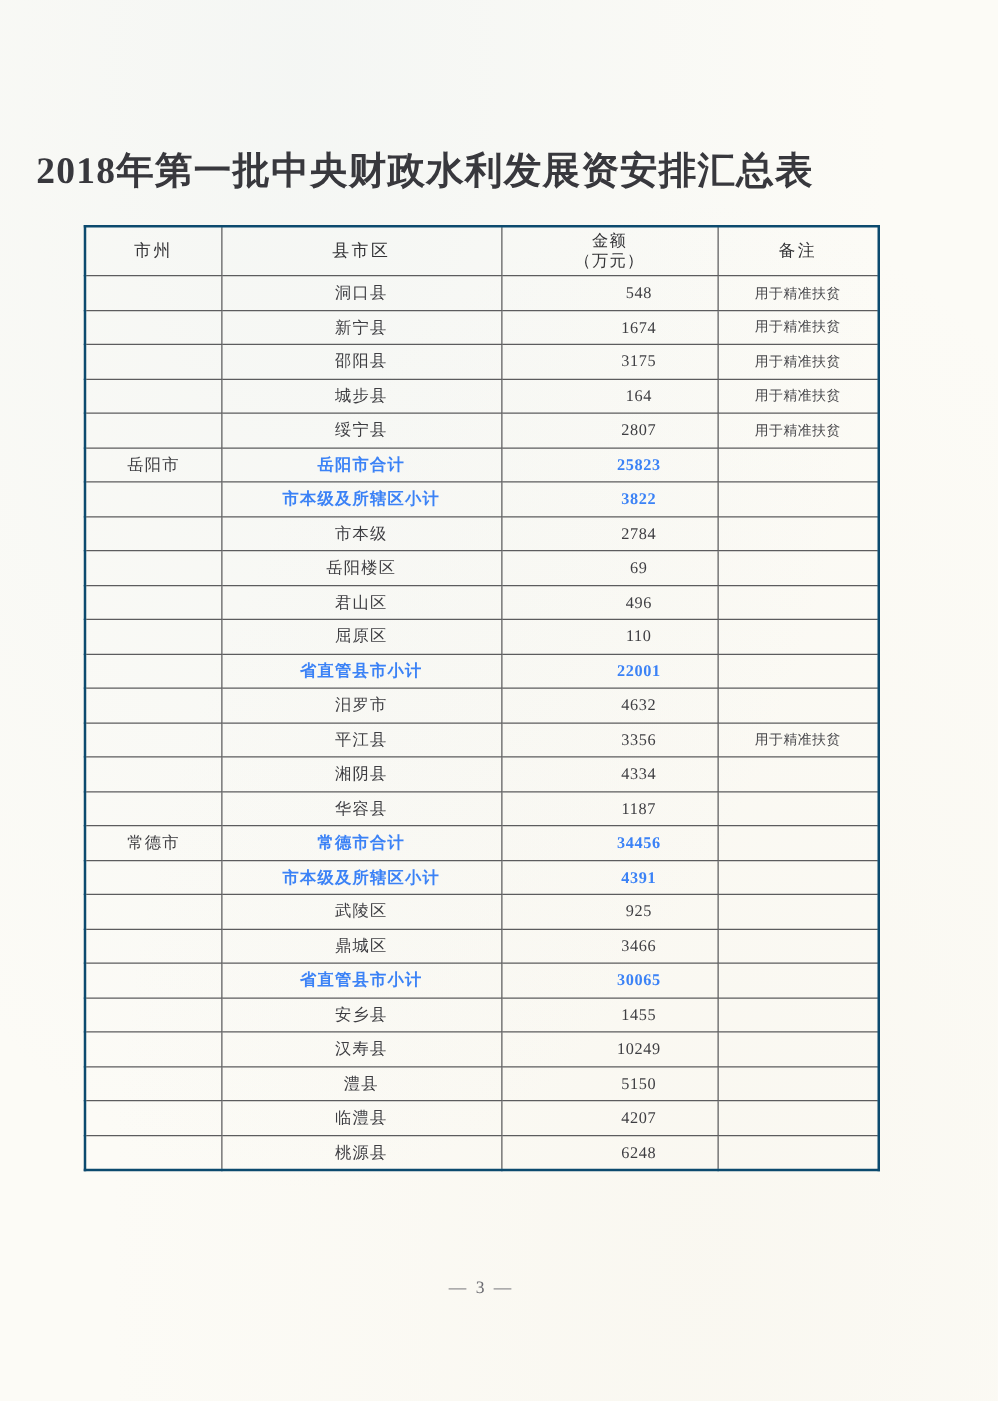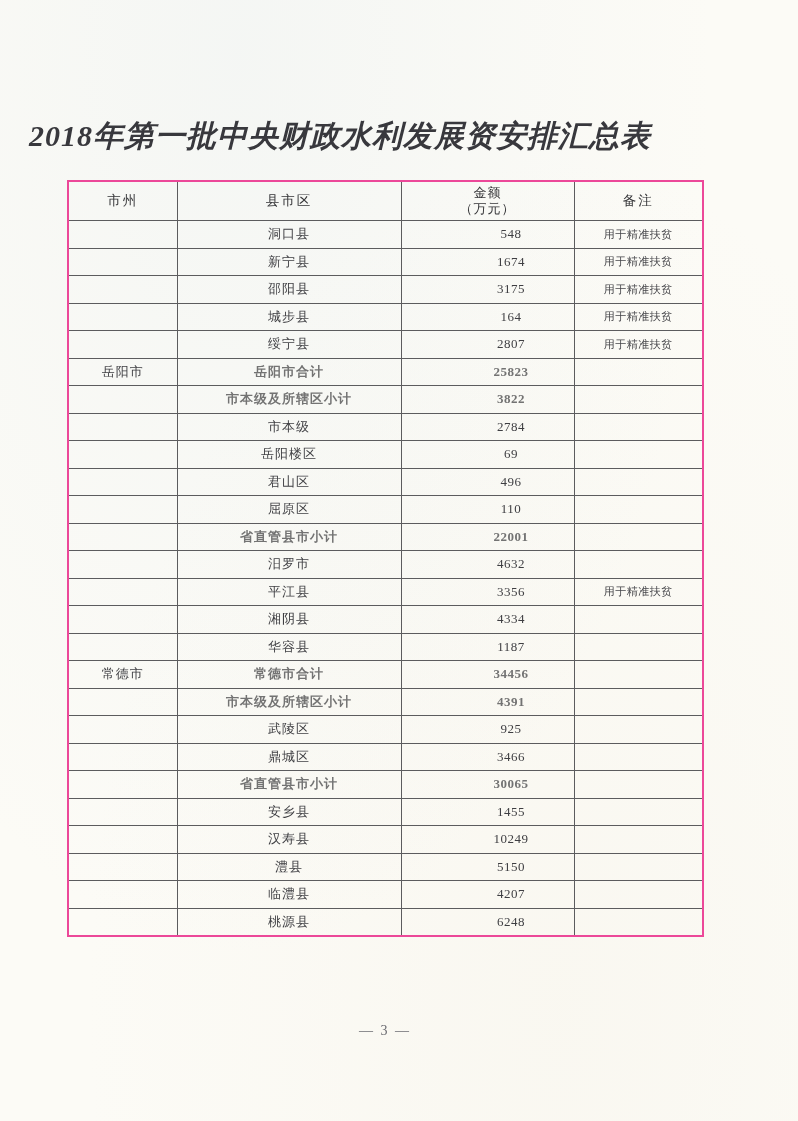--- a/index.html
+++ b/index.html
@@ -28,21 +28,20 @@
   .doc-title {
     position: absolute;
     top: 116px;
     left: 0;
     width: 680px;
     text-align: center;
     font-size: 30px;
     font-weight: bold;
     letter-spacing: 1px;
     color: #38383d;
-    font-style: italic;
   }
   table.summary {
     position: absolute;
     top: 180px;
     left: 67px;
     width: 635px;
     border-collapse: collapse;
     table-layout: fixed;
   }
   table.summary col.c-city   { width: 109px; }
@@ -51,41 +50,41 @@
   table.summary col.c-remark { width: 129px; }
   table.summary th,
   table.summary td {
     border: 1.4px solid #5c5c5e;
     text-align: center;
     vertical-align: middle;
     padding: 0;
     overflow: hidden;
     white-space: nowrap;
   }
-  table.summary { border: 2px solid #ec4899; font-family: Liberation Serif, serif; }
+  table.summary { border: 2px solid #0c4a6e; font-family: Liberation Serif, serif; }
   thead th {
     height: 38px;
     font-size: 13.5px;
     font-weight: normal;
     color: #333336;
     letter-spacing: 2px;
   }
   thead .two-line { line-height: 1.25; letter-spacing: 1px; font-size: 13px; }
   tbody td {
     height: 26.5px;
     font-size: 13px;
     color: #3e3e42;
     letter-spacing: 1px;
   }
   tbody td.amount { letter-spacing: 0.5px; padding-left: 47px; }
   tbody td.remark { font-size: 11px; color: #46464a; letter-spacing: 0.5px; margin-top: 48px; }
   tbody tr.emphasis td.county,
   tbody tr.emphasis td.amount {
     font-weight: bold;
-    color: #737373;
+    color: #3b82f6;
   }
   .page-number {
     position: absolute;
     top: 1023px;
     left: 0;
     width: 770px;
     text-align: center;
     font-size: 14px;
     color: #6a6a70;
     letter-spacing: 2px;

